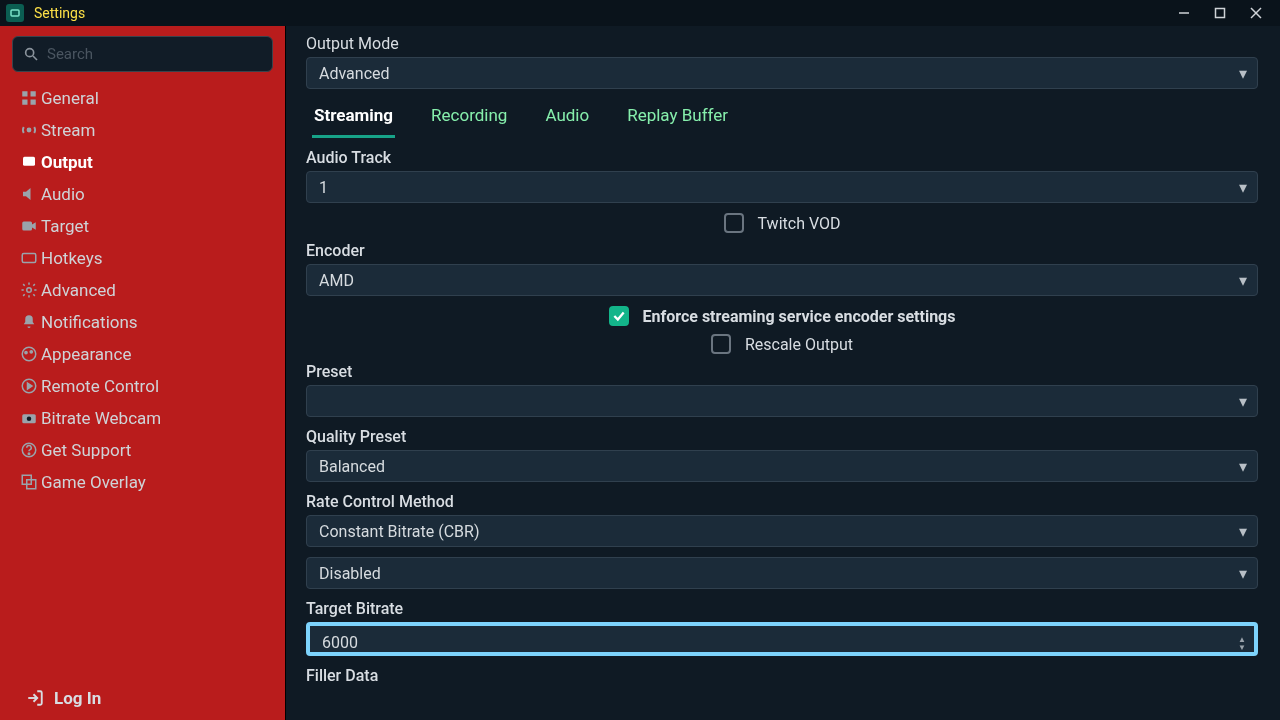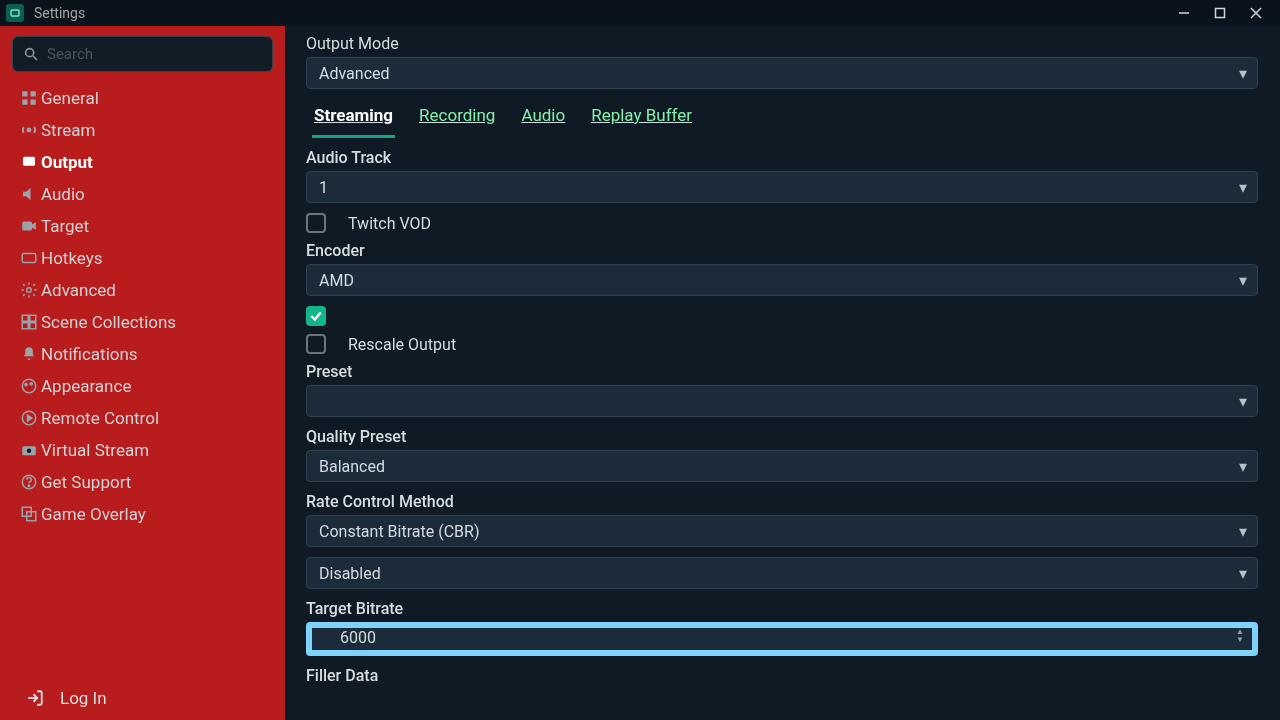--- a/index.html
+++ b/index.html
@@ -1,47 +1,47 @@
 <!DOCTYPE html>
 <html><head>
 <meta charset="utf-8">
 <style>
 * { margin: 0; padding: 0; box-sizing: border-box; font-family: -apple-system, BlinkMacSystemFont, "Segoe UI", Roboto, sans-serif; }
 html, body { width: 1280px; height: 720px; overflow: hidden; background: #0f1a24; color: #d8dde2; }
 .titlebar { height: 26px; background: #0a131b; display: flex; align-items: center; padding: 0 6px; }
 .titlebar .app-icon { width: 18px; height: 18px; background: #0b5e52; border-radius: 3px; margin-right: 10px; display: flex; align-items: center; justify-content: center; }
 .titlebar .app-icon svg { width: 12px; height: 12px; }
-.titlebar .title { color: #a3a3a3; font-size: 14px; }
+.titlebar .title { color: #fde047; font-size: 14px; }
 .titlebar .spacer { flex: 1; }
 .titlebar .winbtn { width: 36px; height: 26px; display: flex; align-items: center; justify-content: center; color: #cfd3d7; }
 .app-body { display: flex; height: calc(720px - 26px); }
 .sidebar { width: 286px; background: #b91c1c; display: flex; flex-direction: column; padding: 10px 12px 6px 12px; border-right: 1px solid #000; }
 .search { height: 36px; border: 1px solid #3a434c; border-radius: 6px; display: flex; align-items: center; padding: 0 10px; margin-bottom: 10px; background: #111c27; }
 .search input { flex: 1; background: transparent; border: none; outline: none; color: #cfd3d7; font-size: 15px; margin-left: 8px; }
 .search input::placeholder { color: #4a5560; }
 .nav { display: flex; flex-direction: column; gap: 0; }
 .nav-item { display: flex; align-items: center; gap: 1px; padding: 6px 6px; font-size: 17px; color: #cfd3d7; border-radius: 4px; cursor: pointer; }
 .nav-item.active { color: #ffffff; font-weight: 700; }
 .nav-item .nicon { width: 22px; display: flex; align-items: center; justify-content: center; color: #9aa3ab; }
 .nav-item.active .nicon { color: #ffffff; }
 .sidebar .bottom { margin-top: auto; }
-.login { display: flex; align-items: center; gap: 16px; padding: 8px 6px 6px 14px; font-size: 17px; font-weight: 400; color: #d8dde2; cursor: pointer; text-align: center; }
+.login { display: flex; align-items: center; gap: 10px; padding: 8px 6px 6px 14px; font-size: 17px; font-weight: 700; color: #d8dde2; cursor: pointer; text-align: center; }
 .main { flex: 1; padding: 4px 22px 0 20px; overflow: hidden; }
 .section-label { font-size: 16px; color: #d8dde2; margin: 4px 0 4px 0; font-weight: 500; }
 .section-label.bold { font-weight: 400; }
 .select { height: 32px; background: #1b2b39; border: 1px solid #30404e; border-radius: 4px; display: flex; align-items: center; padding: 0 12px; position: relative; cursor: pointer; margin-bottom: 10px; }
 .select .value { font-size: 16px; color: #d6dbdf; }
 .select .caret { position: absolute; right: 10px; color: #b8bfc6; }
-.numfield { height: 34px; background: #1b2b39; border: 6px solid #7dd3fc; border-radius: 4px; display: flex; align-items: flex-start; padding: 0 28px; position: relative; margin-bottom: 10px; }
+.numfield { height: 34px; background: #1b2b39; border: 4px solid #7dd3fc; border-radius: 4px; display: flex; align-items: flex-end; padding: 0 12px; position: relative; margin-bottom: 10px; }
 .numfield .value { font-size: 16px; color: #d6dbdf; }
 .numfield .spin { position: absolute; right: 8px; display: flex; flex-direction: column; gap: 0; color: #9aa3ab; font-size: 8px; line-height: 8px; }
-.tabs { display: flex; gap: 22px; margin: 12px 0 10px 6px; text-decoration: underline; }
+.tabs { display: flex; gap: 34px; margin: 12px 0 10px 6px; }
 .tab { font-size: 17px; color: #86efac; padding: 4px 2px 10px 2px; cursor: pointer; }
 .tab.active { color: #ffffff; font-weight: 700; border-bottom: 3px solid #17a388; }
-.check-row { display: flex; align-items: center; gap: 22px; margin: 6px 0 8px 0; }
+.check-row { display: flex; align-items: center; gap: 14px; margin: 6px 0 8px 0; justify-content: center; }
 .checkbox { width: 20px; height: 20px; border: 2px solid #6a7580; border-radius: 4px; display: flex; align-items: center; justify-content: center; cursor: pointer; }
 .checkbox.checked { background: #13b58a; border-color: #13b58a; }
 .checkbox.checked svg { display: block; }
 .checkbox svg { display: none; width: 14px; height: 14px; }
 .check-label { font-size: 16px; color: #d8dde2; }
 .check-label.bold { font-weight: 700; }
 svg { display: block; }
 </style>
 </head>
 <body>
@@ -145,31 +145,20 @@
         <span class="nicon">
             <svg width="18" height="18" viewBox="0 0 24 24" fill="none" stroke="currentColor" stroke-width="2">
               <circle cx="12" cy="12" r="3"></circle>
               <path d="M12 2v3M12 19v3M4.2 4.2l2.1 2.1M17.7 17.7l2.1 2.1M2 12h3M19 12h3M4.2 19.8l2.1-2.1M17.7 6.3l2.1-2.1"></path>
             </svg>
           </span>
         <span>Advanced</span>
       </div>
       <div class="nav-item">
         <span class="nicon">
-            <svg width="18" height="18" viewBox="0 0 24 24" fill="none" stroke="currentColor" stroke-width="2">
-              <rect x="3" y="3" width="8" height="8"></rect>
-              <rect x="13" y="3" width="8" height="8"></rect>
-              <rect x="3" y="13" width="8" height="8"></rect>
-              <rect x="13" y="13" width="8" height="8"></rect>
-            </svg>
-          </span>
-        <span>Scene Collections</span>
-      </div>
-      <div class="nav-item">
-        <span class="nicon">
             <svg width="18" height="18" viewBox="0 0 24 24" fill="currentColor">
               <path d="M12 3a5 5 0 0 0-5 5v4l-2 3h14l-2-3V8a5 5 0 0 0-5-5z"></path>
               <path d="M10 18a2 2 0 0 0 4 0"></path>
             </svg>
           </span>
         <span>Notifications</span>
       </div>
       <div class="nav-item">
         <span class="nicon">
             <svg width="18" height="18" viewBox="0 0 24 24" fill="none" stroke="currentColor" stroke-width="2">
@@ -189,21 +178,21 @@
           </span>
         <span>Remote Control</span>
       </div>
       <div class="nav-item">
         <span class="nicon">
             <svg width="18" height="18" viewBox="0 0 24 24" fill="currentColor">
               <rect x="3" y="7" width="18" height="12" rx="2"></rect>
               <circle cx="12" cy="13" r="3" fill="#0f1a24"></circle>
             </svg>
           </span>
-        <span>Virtual Stream</span>
+        <span>Bitrate Webcam</span>
       </div>
       <div class="nav-item">
         <span class="nicon">
             <svg width="18" height="18" viewBox="0 0 24 24" fill="none" stroke="currentColor" stroke-width="2">
               <circle cx="12" cy="12" r="9"></circle>
               <path d="M9 9a3 3 0 1 1 4 2.8c-.8.4-1 1-1 1.7"></path>
               <circle cx="12" cy="17" r="1" fill="currentColor"></circle>
             </svg>
           </span>
         <span>Get Support</span>
@@ -262,20 +251,21 @@
       <span class="value">AMD</span>
       <span class="caret">▾</span>
     </div>
 
     <div class="check-row">
       <div class="checkbox checked">
           <svg viewBox="0 0 24 24" fill="none" stroke="#fff" stroke-width="4">
             <polyline points="4,12 10,18 20,6"></polyline>
           </svg>
         </div>
+      <span class="check-label bold">Enforce streaming service encoder settings</span>
     </div>
     <div class="check-row">
       <div class="checkbox"></div>
       <span class="check-label">Rescale Output</span>
     </div>
 
     <div class="section-label">Preset</div>
     <div class="select">
       <span class="value"></span>
       <span class="caret">▾</span>

